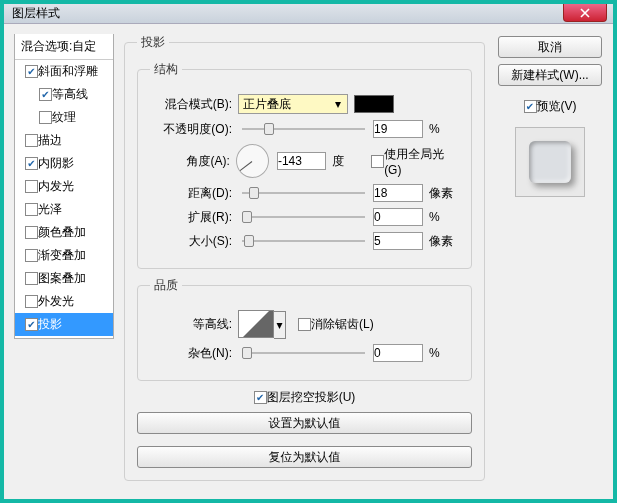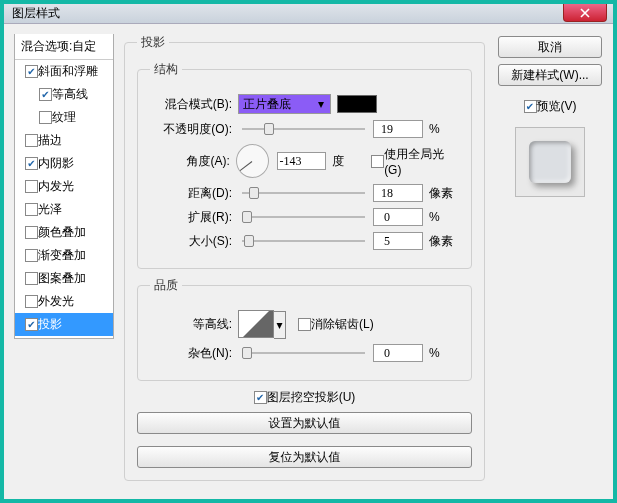--- a/index.html
+++ b/index.html
@@ -15,27 +15,27 @@
 .styles-list .hdrbox:first-child{border-top:none;}
 .style-item { display: flex; align-items: center; padding: 3px 6px 3px 10px; cursor: default; }
 .style-item.sel { background: #3399ff; color: #fff; }
 .chk { width: 13px; height: 13px; border: 1px solid #888; background: #fff; display: inline-flex; align-items: center; justify-content: center; font-size: 10px; color: #2266aa; flex:none;}
 .chk.on::before { content: "✔"; }
 .center-col { flex: 1; }
 fieldset { border: 1px solid #cfcfcf; border-radius: 4px; margin: 0 0 8px 0; padding: 10px 12px 12px 12px; }
 legend { padding: 0 4px; color: #333; }
 .row { display: flex; align-items: center; margin: 6px 0; }
 .row .lbl { width: 88px; text-align: right; padding-right: 6px; }
-.combo { position: relative; width: 93px; height: 20px; border: 1px solid #999; background: #8b5cf6; display: flex; align-items: flex-end; padding-left: 4px; }
+.combo { position: relative; width: 110px; height: 20px; border: 1px solid #999; background: #fef9c3; display: flex; align-items: flex-end; padding-left: 4px; }
 .combo .arrow { position: absolute; right: 2px; top: 2px; width: 14px; height: 14px; display:flex;align-items:center;justify-content:center;}
 .colorbox { width: 40px; height: 18px; background: #000; border: 1px solid #666; margin-left: 6px; }
 .slider { flex: 1; height: 18px; position: relative; margin: 0 8px 0 4px; }
 .slider .track { position: absolute; top: 8px; left: 0; right: 0; height: 2px; background: #bbb; }
 .slider .thumb { position: absolute; top: 3px; width: 10px; height: 12px; background: #eaeaea; border: 1px solid #888; border-radius: 2px; }
-.num { width: 50px; height: 18px; border: 1px solid #999; background: #fff; text-align: center; padding-right: 22px; line-height:16px;font-family:Liberation Serif, serif;}
+.num { width: 50px; height: 18px; border: 1px solid #999; background: #fff; text-align: left; padding-right: 22px; line-height:16px;}
 .unit { margin-left: 6px; width: 30px; }
 .anglectl { width: 34px; height: 34px; border: 1px solid #aaa; border-radius: 50%; background: #f8f8f8; position: relative; margin-right: 8px; }
 .anglectl .needle { position: absolute; left: 50%; top: 50%; width: 15px; height: 1px; background: #555; transform-origin: left center; transform: rotate(143deg); }
 .chkline { display: flex; align-items: center; gap: 0; }
 .contour { width: 36px; height: 28px; border: 1px solid #888; background: linear-gradient(135deg,#fff 49%,#666 51%); display:inline-block; position:relative;}
 .contour .dd{position:absolute;right:-13px;top:0;width:12px;height:28px;border:1px solid #888;border-left:none;display:flex;align-items:center;justify-content:center;}
 .btnrow { display: flex; gap: 12px; justify-content: space-between; margin-top: 4px; flex-direction: column; }
 .btn { min-width: 96px; height: 22px; border: 1px solid #8a8a8a; background: linear-gradient(#fdfdfd,#e4e4e4); border-radius: 3px; display: inline-flex; align-items: center; justify-content: center; cursor: default; padding:0 10px;}
 .btn.primary { border: 1px solid #3a6ea5; box-shadow: 0 0 0 1px #9cc inset; }
 .right-col { width: 110px; display: flex; flex-direction: column; align-items: center; gap: 6px; padding-top: 2px; }

